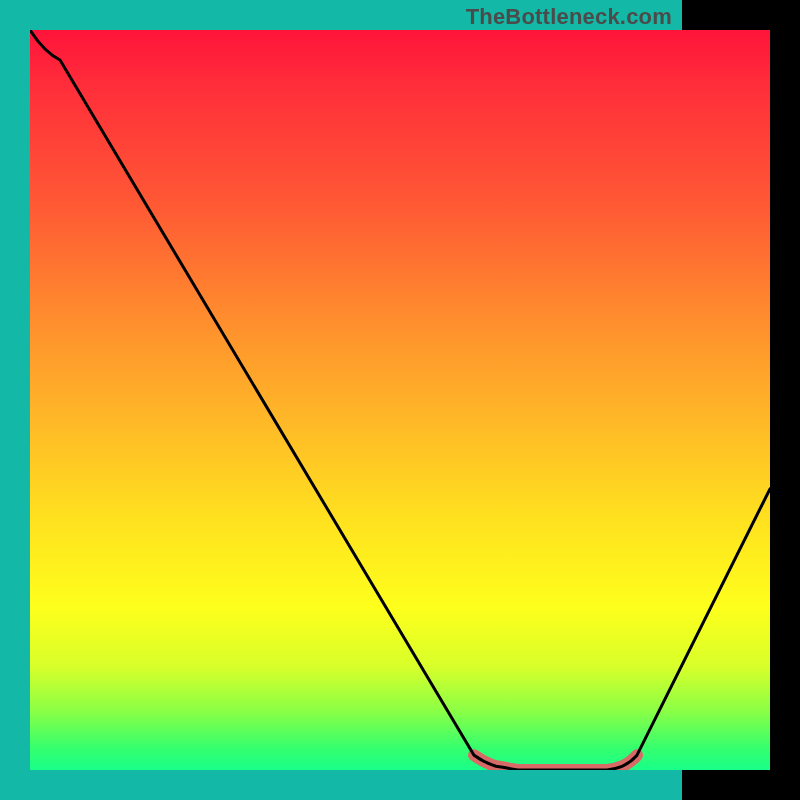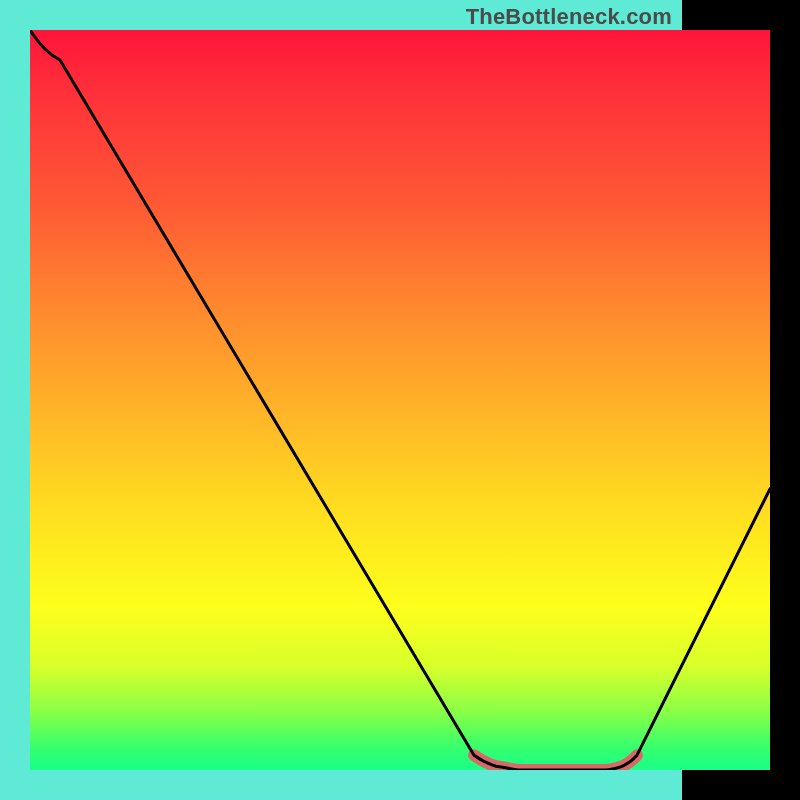--- a/index.html
+++ b/index.html
@@ -8,21 +8,21 @@
     width: 800px;
     height: 800px;
     background: #000;
     overflow: hidden;
     font-family: Arial, Helvetica, sans-serif;
   }
   .frame {
     position: relative;
     width: 682px;
     height: 800px;
-    background: #5eead4;
+    background: #14b8a6;
   }
   .watermark {
     position: absolute;
     top: 4px;
     right: 10px;
     color: #4b4b4b;
     font-size: 22px;
     font-weight: bold;
     letter-spacing: 0.2px;
     z-index: 10;

